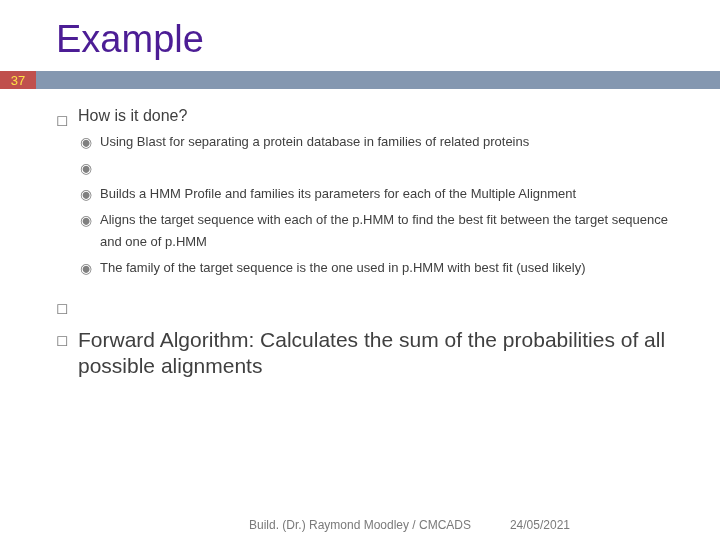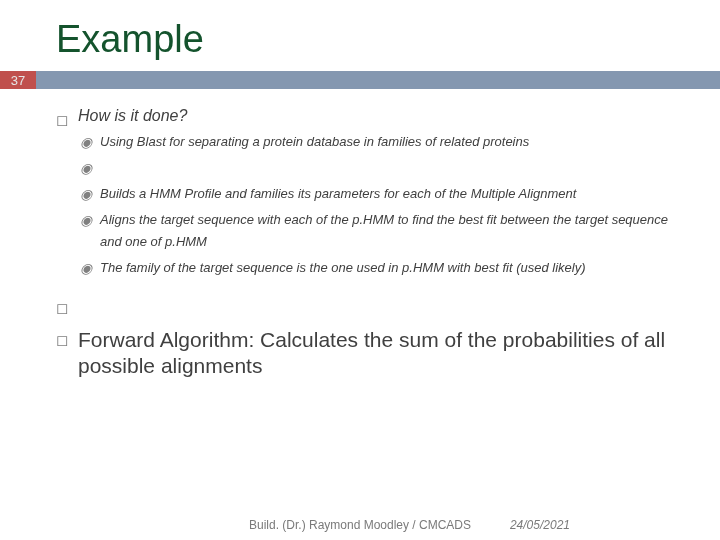--- a/index.html
+++ b/index.html
@@ -1,34 +1,34 @@
 <!DOCTYPE html>
 <html><head>
 <meta charset="utf-8">
 <style>
   * { margin: 0; padding: 0; box-sizing: border-box; }
   html, body { width: 720px; height: 540px; background: #fff; font-family: Arial, Helvetica, sans-serif; overflow: hidden; }
   .slide { width: 720px; height: 540px; position: relative; }
-  .title { font-size: 38px; color: #14532d; padding: 18px 0 10px 56px; font-weight: 400; }
+  .title { font-size: 38px; color: #4c1d95; padding: 18px 0 10px 56px; font-weight: 400; }
   .bar-row { display: flex; align-items: stretch; height: 18px; width: 100%; }
-  .page-box { width: 36px; background: #c0504d; color: #e5e5e5; font-size: 13px; display: flex; align-items: center; justify-content: center; }
+  .page-box { width: 36px; background: #c0504d; color: #fde047; font-size: 13px; display: flex; align-items: center; justify-content: center; }
   .accent-bar { flex: 1; background: #8497b0; }
   .content { padding: 18px 30px 0 56px; color: #404040; }
   .lvl1 { list-style: none; }
   .lvl1 > li { display: flex; margin-bottom: 6px; }
   .lvl1 > li > .m { width: 22px; flex-shrink: 0; font-size: 15px; line-height: 26px; color: #808080; }
   .lvl1 > li > .t { font-size: 21px; line-height: 26px; }
   .lvl2 { list-style: none; margin: 6px 0 10px 0; }
   .lvl2 > li { display: flex; margin-bottom: 4px; }
   .lvl2 > li > .m { width: 22px; flex-shrink: 0; font-size: 14px; line-height: 22px; color: #808080; text-align: left; padding-left: 2px; }
   .lvl2 > li > .t { font-size: 13px; line-height: 22px; }
-  .sub-wrap { flex: 1; font-style: italic; }
+  .sub-wrap { flex: 1; }
   .footer { position: absolute; bottom: 8px; left: 0; width: 100%; text-align: center; font-size: 12px; color: #7a7a7a; }
   .footer .center { position: absolute; left: 50%; transform: translateX(-50%); bottom: 0; }
-  .footer .date { position: absolute; right: 150px; bottom: 0; font-style: italic; }
+  .footer .date { position: absolute; right: 150px; bottom: 0; }
 </style>
 </head>
 <body>
 <div class="slide">
 
   <div class="title">Example</div>
 
   <div class="bar-row">
     <div class="page-box">37</div>
     <div class="accent-bar"></div>

